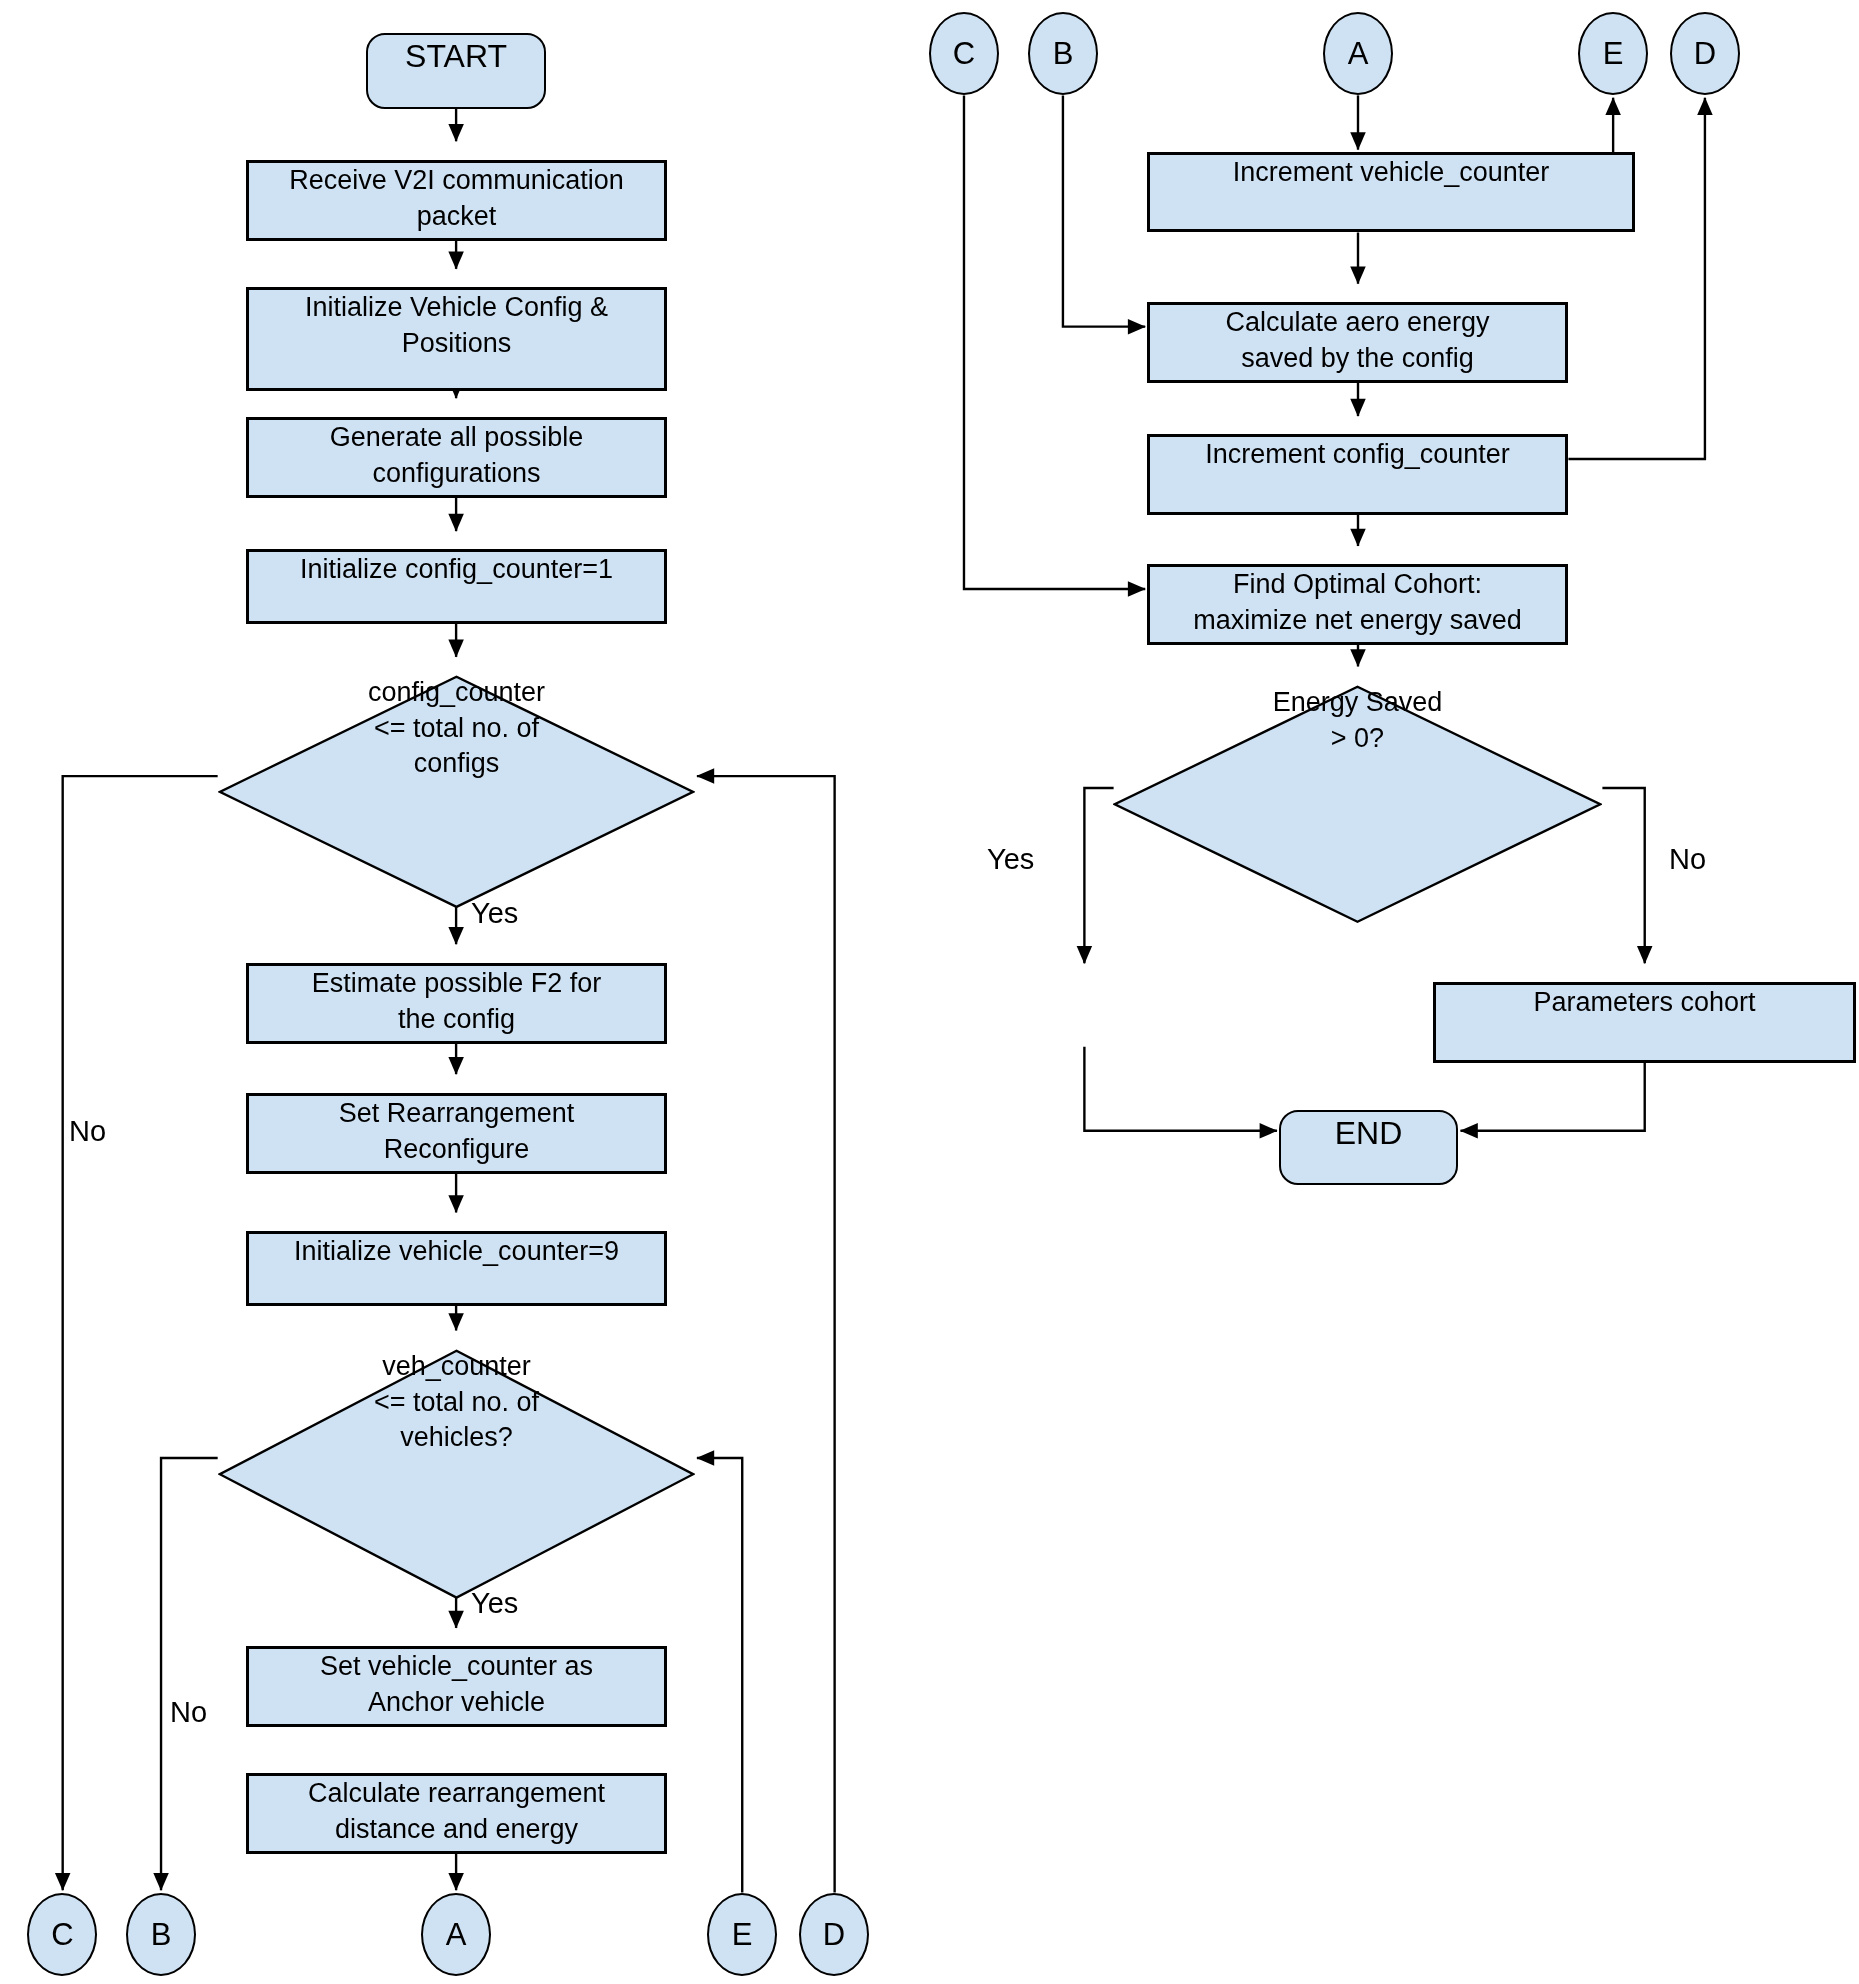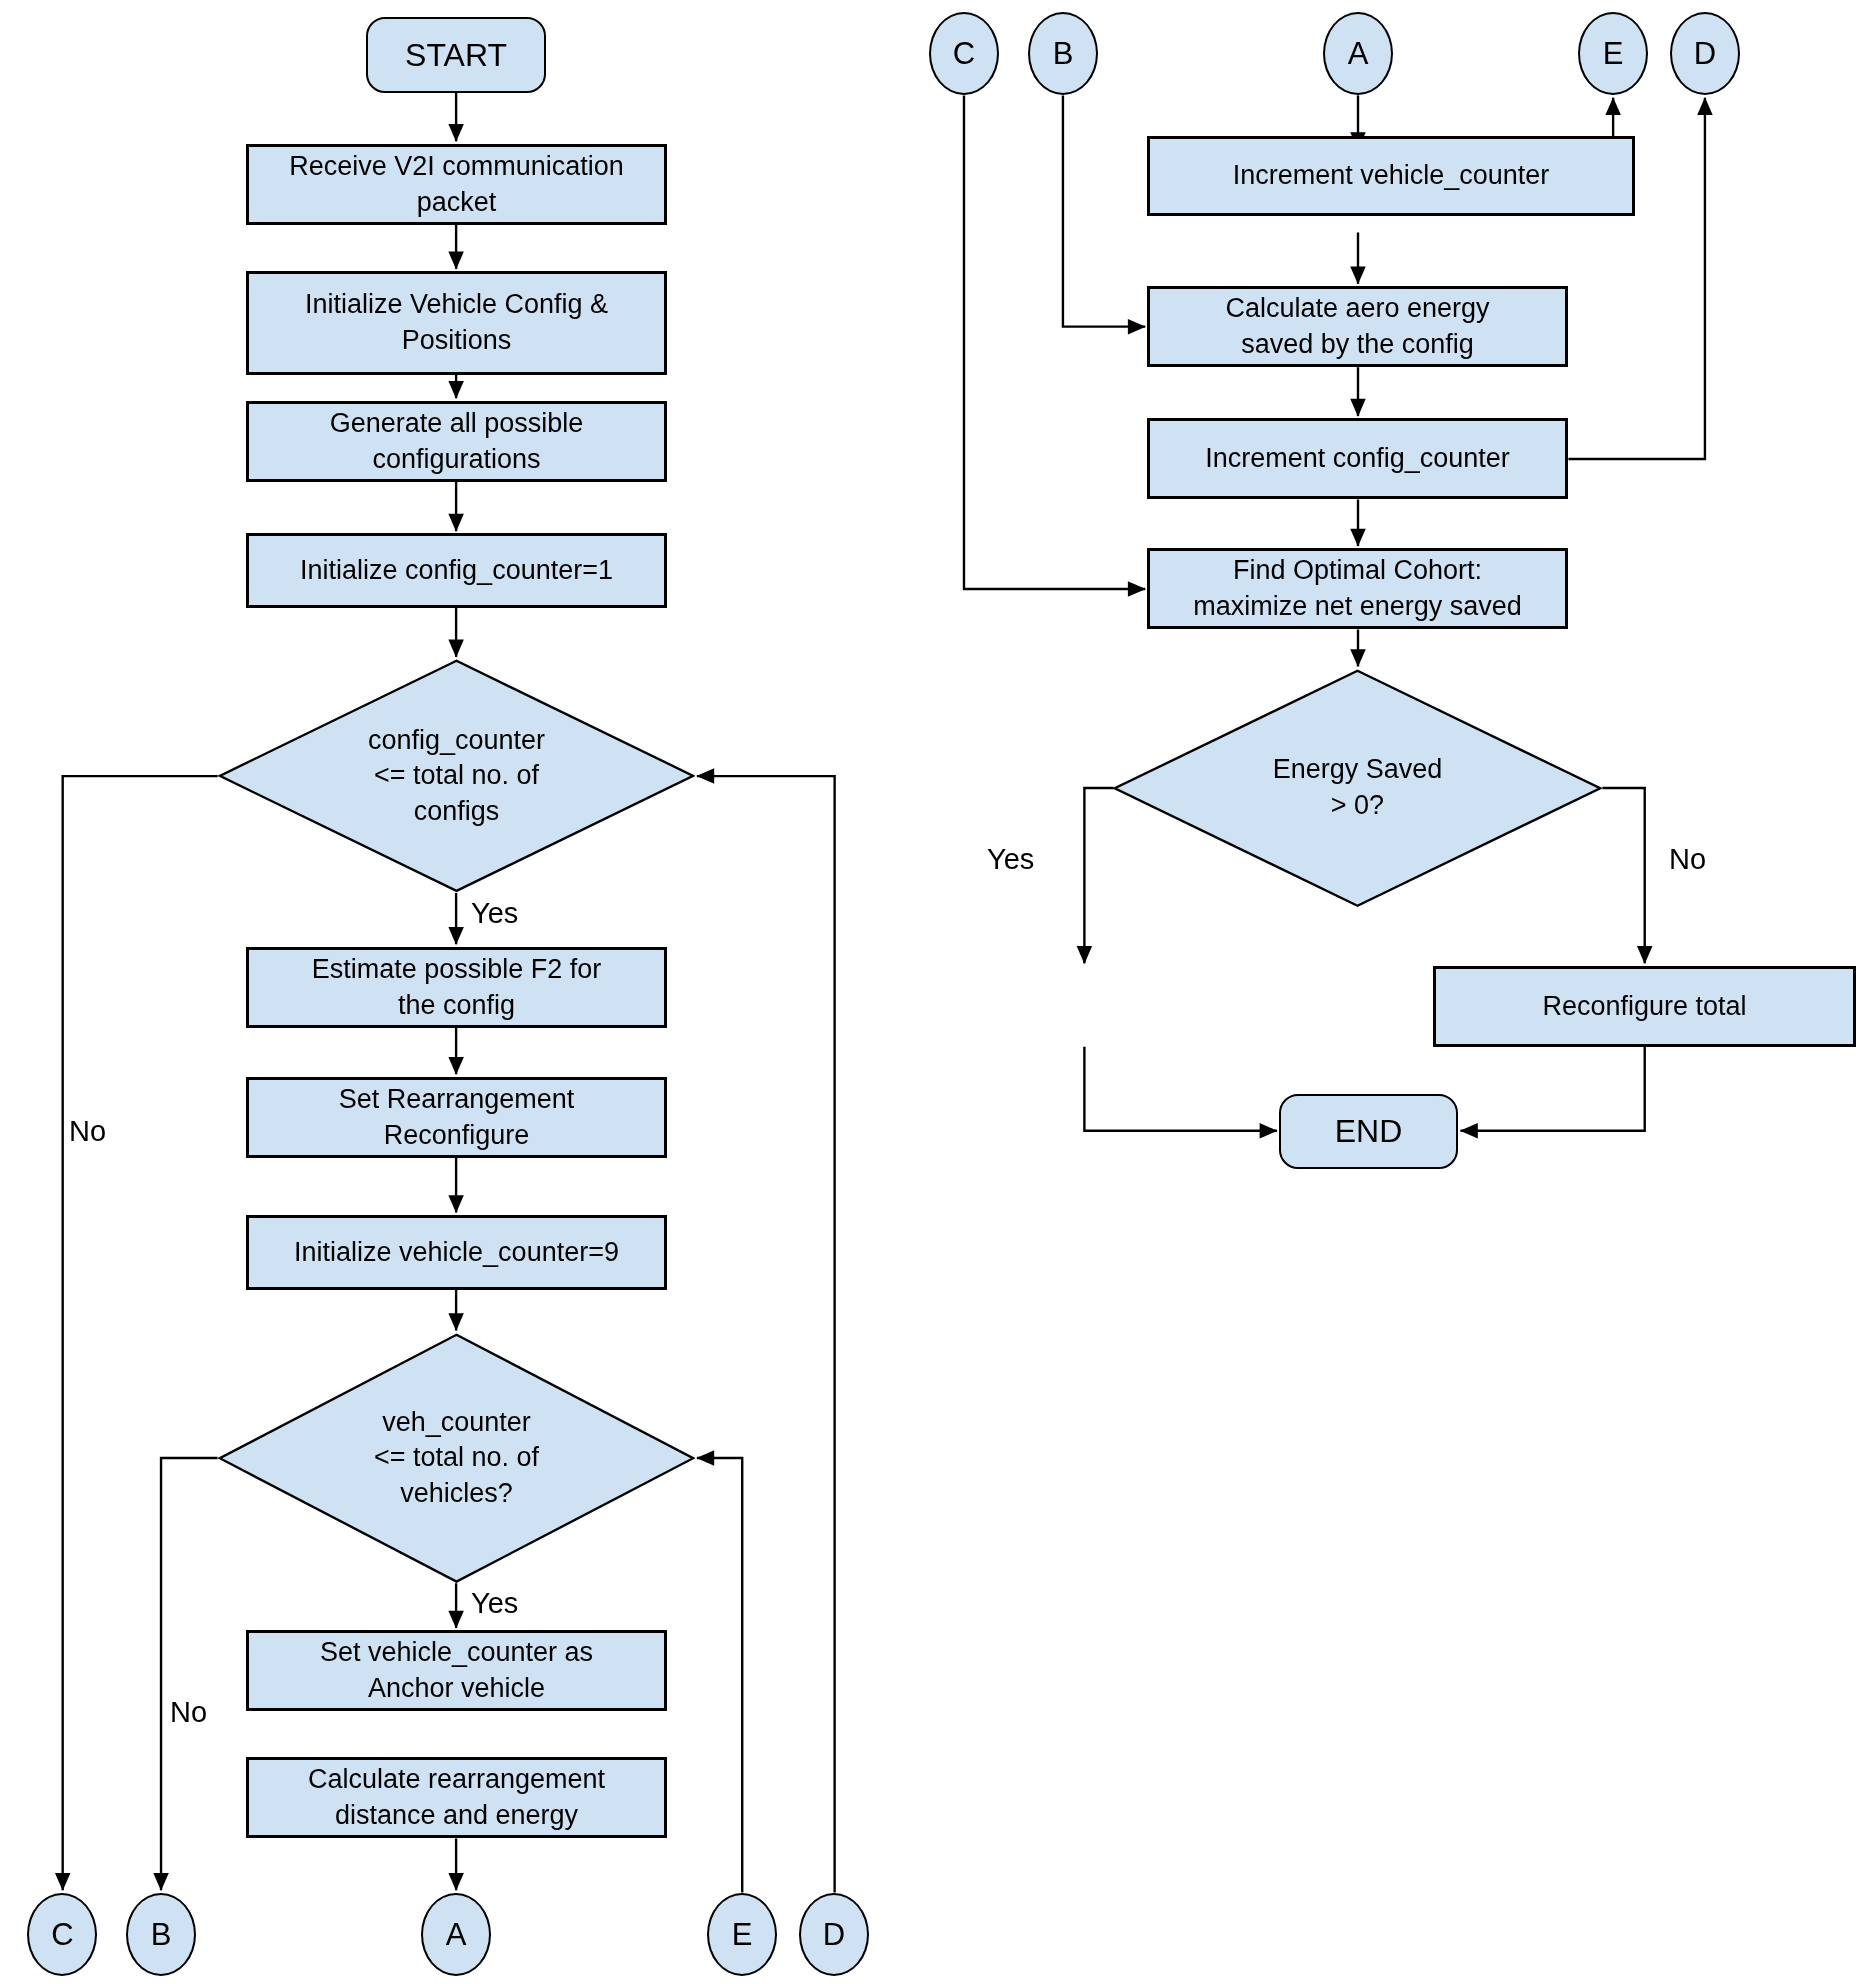--- a/index.html
+++ b/index.html
@@ -22,23 +22,24 @@
   }
   #edge-layer polyline {
     fill: none;
     stroke: var(--edge-color, #000000);
     stroke-width: 4;
   }
   .node {
     position: absolute;
     box-sizing: border-box;
     display: flex;
-    align-items: center;
+    align-items: flex-start;
     justify-content: center;
     text-align: center;
+    margin-top: 16px;
   }
   .box {
     background: var(--node-fill, #cfe2f3);
     border: 3px solid var(--node-stroke, #000000);
   }
   .terminal {
     background: var(--node-fill, #cfe2f3);
     border: 2.4px solid var(--node-stroke, #000000);
     border-radius: 19px;
   }
@@ -244,21 +245,21 @@
   <div class="node diamond diamond-energy" style="left:1113px;top:669px;width:489px;height:238px">
     <svg viewBox="0 0 820 400">
       <polygon points="410,3 817,200 410,397 3,200"></polygon>
     </svg>
     <div class="lbl">Energy Saved
 &gt; 0?</div>
   </div>
 
 
   <div class="node box" style="left:1433px;top:966px;width:423px;height:81px">
-    <div class="lbl">Reconfigure total</div>
+    <div class="lbl">Parameters cohort</div>
   </div>
 
   <div class="node terminal" style="left:1279px;top:1094px;width:179px;height:75px">
     <div class="lbl">END</div>
   </div>
 
   <div class="edge-label" style="left:987px;top:843px">Yes</div>
   <div class="edge-label" style="left:1669px;top:843px">No</div>
 
 </div>

